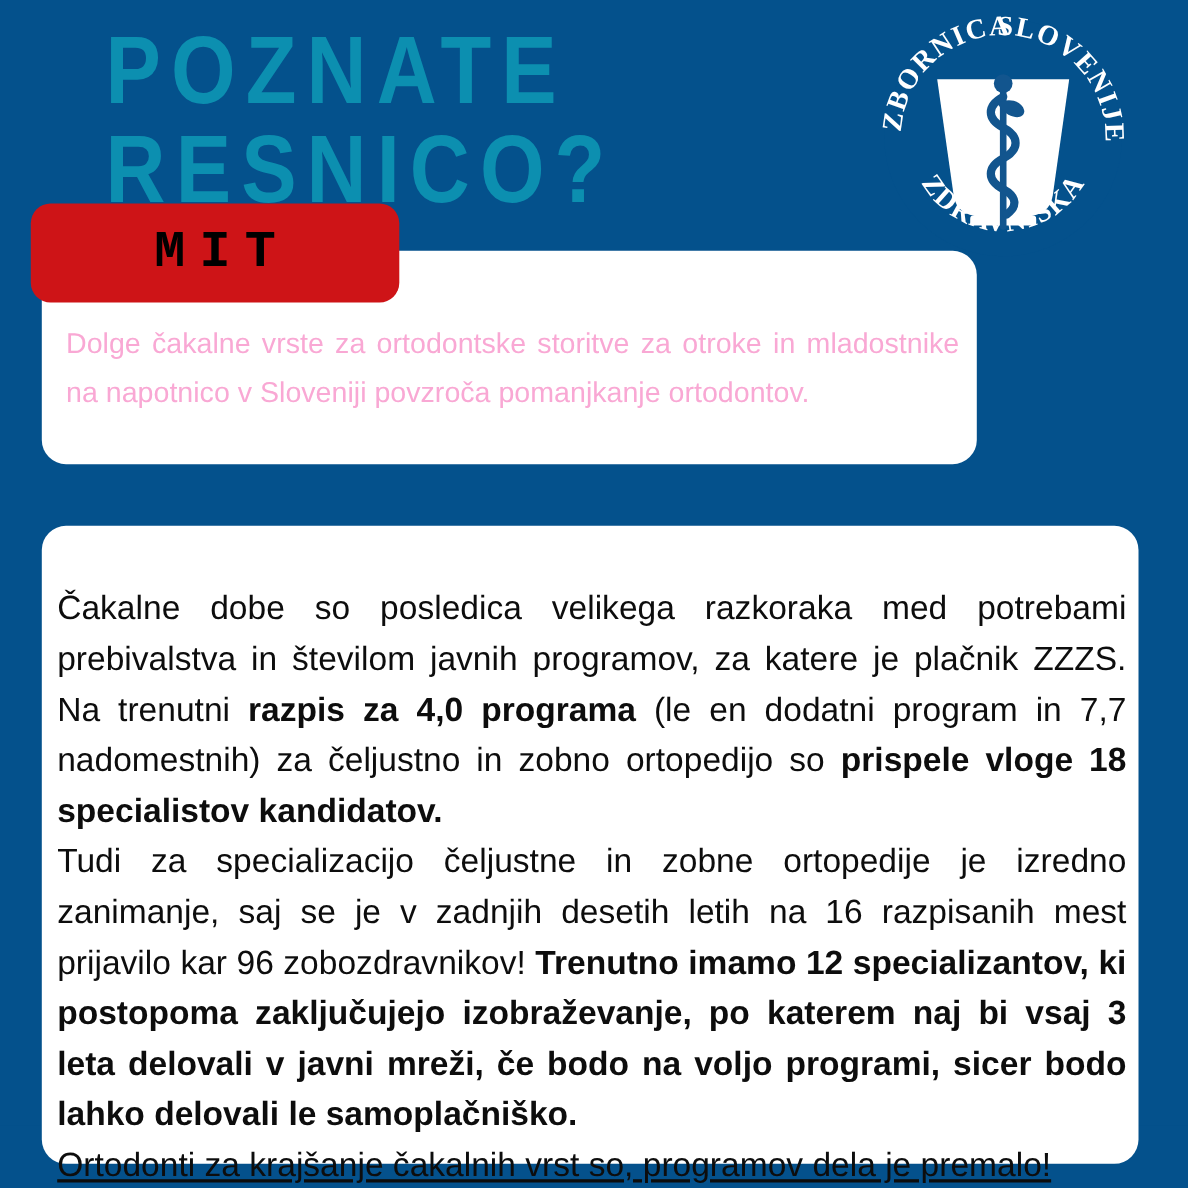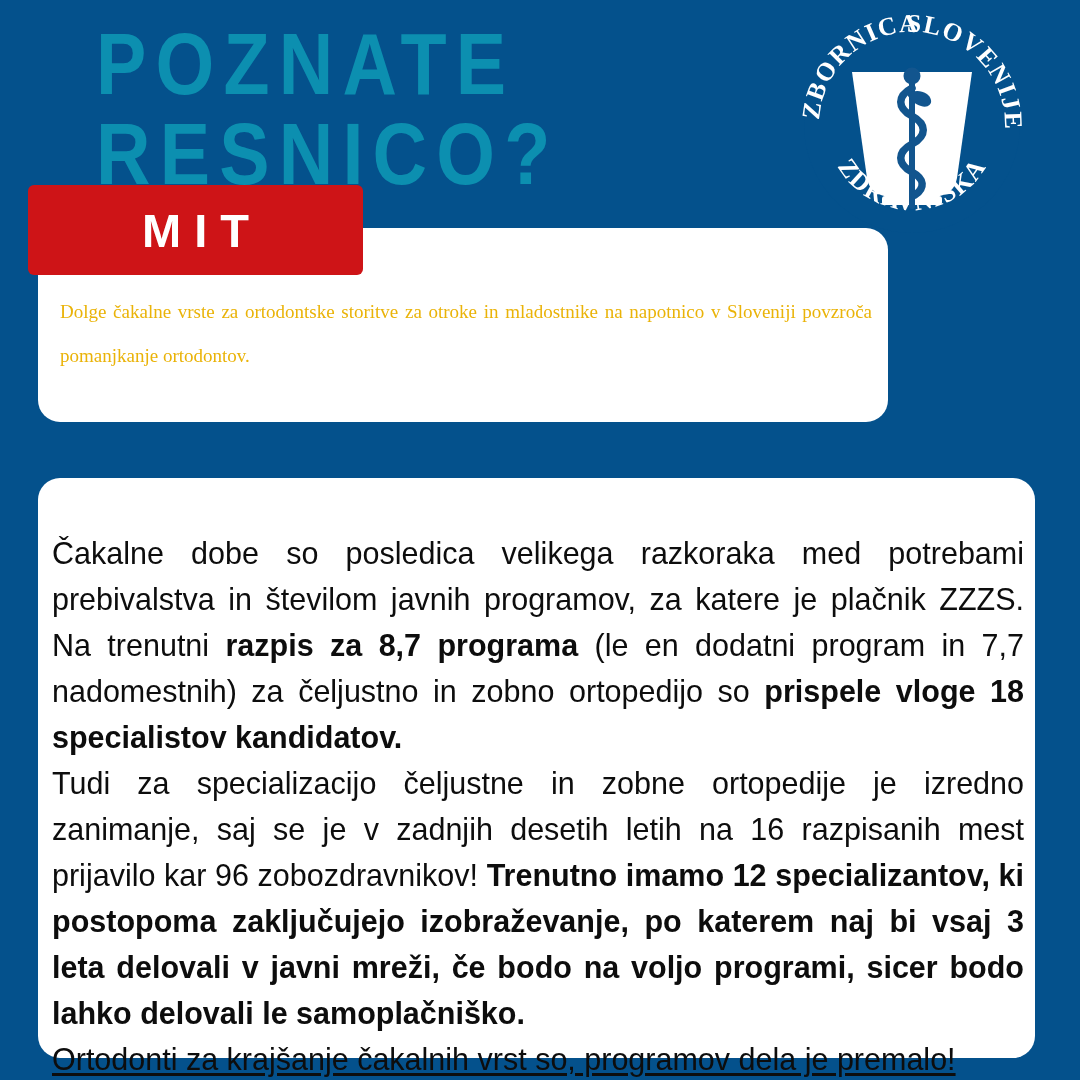--- a/index.html
+++ b/index.html
@@ -69,27 +69,27 @@
   #dejstvo-card {
     left: 38px;
     top: 478px;
     width: 997px;
     height: 580px;
   }
 
   
   .badge {
     position: absolute;
-    border-radius: 6px;
+    border-radius: 18px;
     display: flex;
     align-items: center;
     justify-content: center;
-    color: #ffffff;
+    color: #000000;
     font-weight: bold;
-    font-family: Liberation Sans, sans-serif;
+    font-family: Liberation Mono, monospace;
   }
   #mit-badge {
     left: 28px;
     top: 185px;
     width: 335px;
     height: 90px;
     background: #CE1417;
     font-size: 47px;
     letter-spacing: 13px;
     text-indent: 13px;
@@ -104,26 +104,26 @@
     letter-spacing: 12px;
     text-indent: 12px;
   }
 
   
   .mit-text {
     position: absolute;
     left: 60px;
     top: 290px;
     width: 812px;
-    color: #eab308;
-    font-size: 19px;
+    color: #f9a8d4;
+    font-size: 26px;
     line-height: 44px;
     text-align: justify;
     text-justify: inter-word;
-    font-family: Liberation Serif, serif;
+    font-family: Liberation Sans, sans-serif;
   }
   .mit-text p { margin: 0; }
 
   .fact-text {
     position: absolute;
     left: 52px;
     top: 530px;
     width: 972px;
     color: #0D0D0D;
     font-size: 30.5px;
@@ -187,18 +187,18 @@
 
   <div class="card" id="mit-card"></div>
   <div class="badge" id="mit-badge">MIT</div>
   <div class="mit-text">
     <p>Dolge čakalne vrste za ortodontske storitve za otroke in mladostnike na napotnico v Sloveniji povzroča pomanjkanje ortodontov.</p>
   </div>
 
   <div class="card" id="dejstvo-card"></div>
 
   <div class="fact-text">
-    <p><span>Čakalne dobe so posledica velikega razkoraka med potrebami prebivalstva in številom javnih programov, za katere je plačnik ZZZS. Na trenutni </span><span class="b">razpis za 8,7 programa</span><span> (le en dodatni program in 7,7 nadomestnih) za čeljustno in zobno ortopedijo so </span><span class="b">prispele vloge 18 specialistov kandidatov.</span></p>
+    <p><span>Čakalne dobe so posledica velikega razkoraka med potrebami prebivalstva in številom javnih programov, za katere je plačnik ZZZS. Na trenutni </span><span class="b">razpis za 4,0 programa</span><span> (le en dodatni program in 7,7 nadomestnih) za čeljustno in zobno ortopedijo so </span><span class="b">prispele vloge 18 specialistov kandidatov.</span></p>
     <p><span>Tudi za specializacijo čeljustne in zobne ortopedije je izredno zanimanje, saj se je v zadnjih desetih letih na 16 razpisanih mest prijavilo kar 96 zobozdravnikov! </span><span class="b">Trenutno imamo 12 specializantov, ki postopoma zaključujejo izobraževanje, po katerem naj bi vsaj 3 leta delovali v javni mreži, če bodo na voljo programi, sicer bodo lahko delovali le samoplačniško.</span></p>
     <p class="last-line">Ortodonti za krajšanje čakalnih vrst so, programov dela je premalo!</p>
   </div>
 
 </div>
 
 </body></html>

